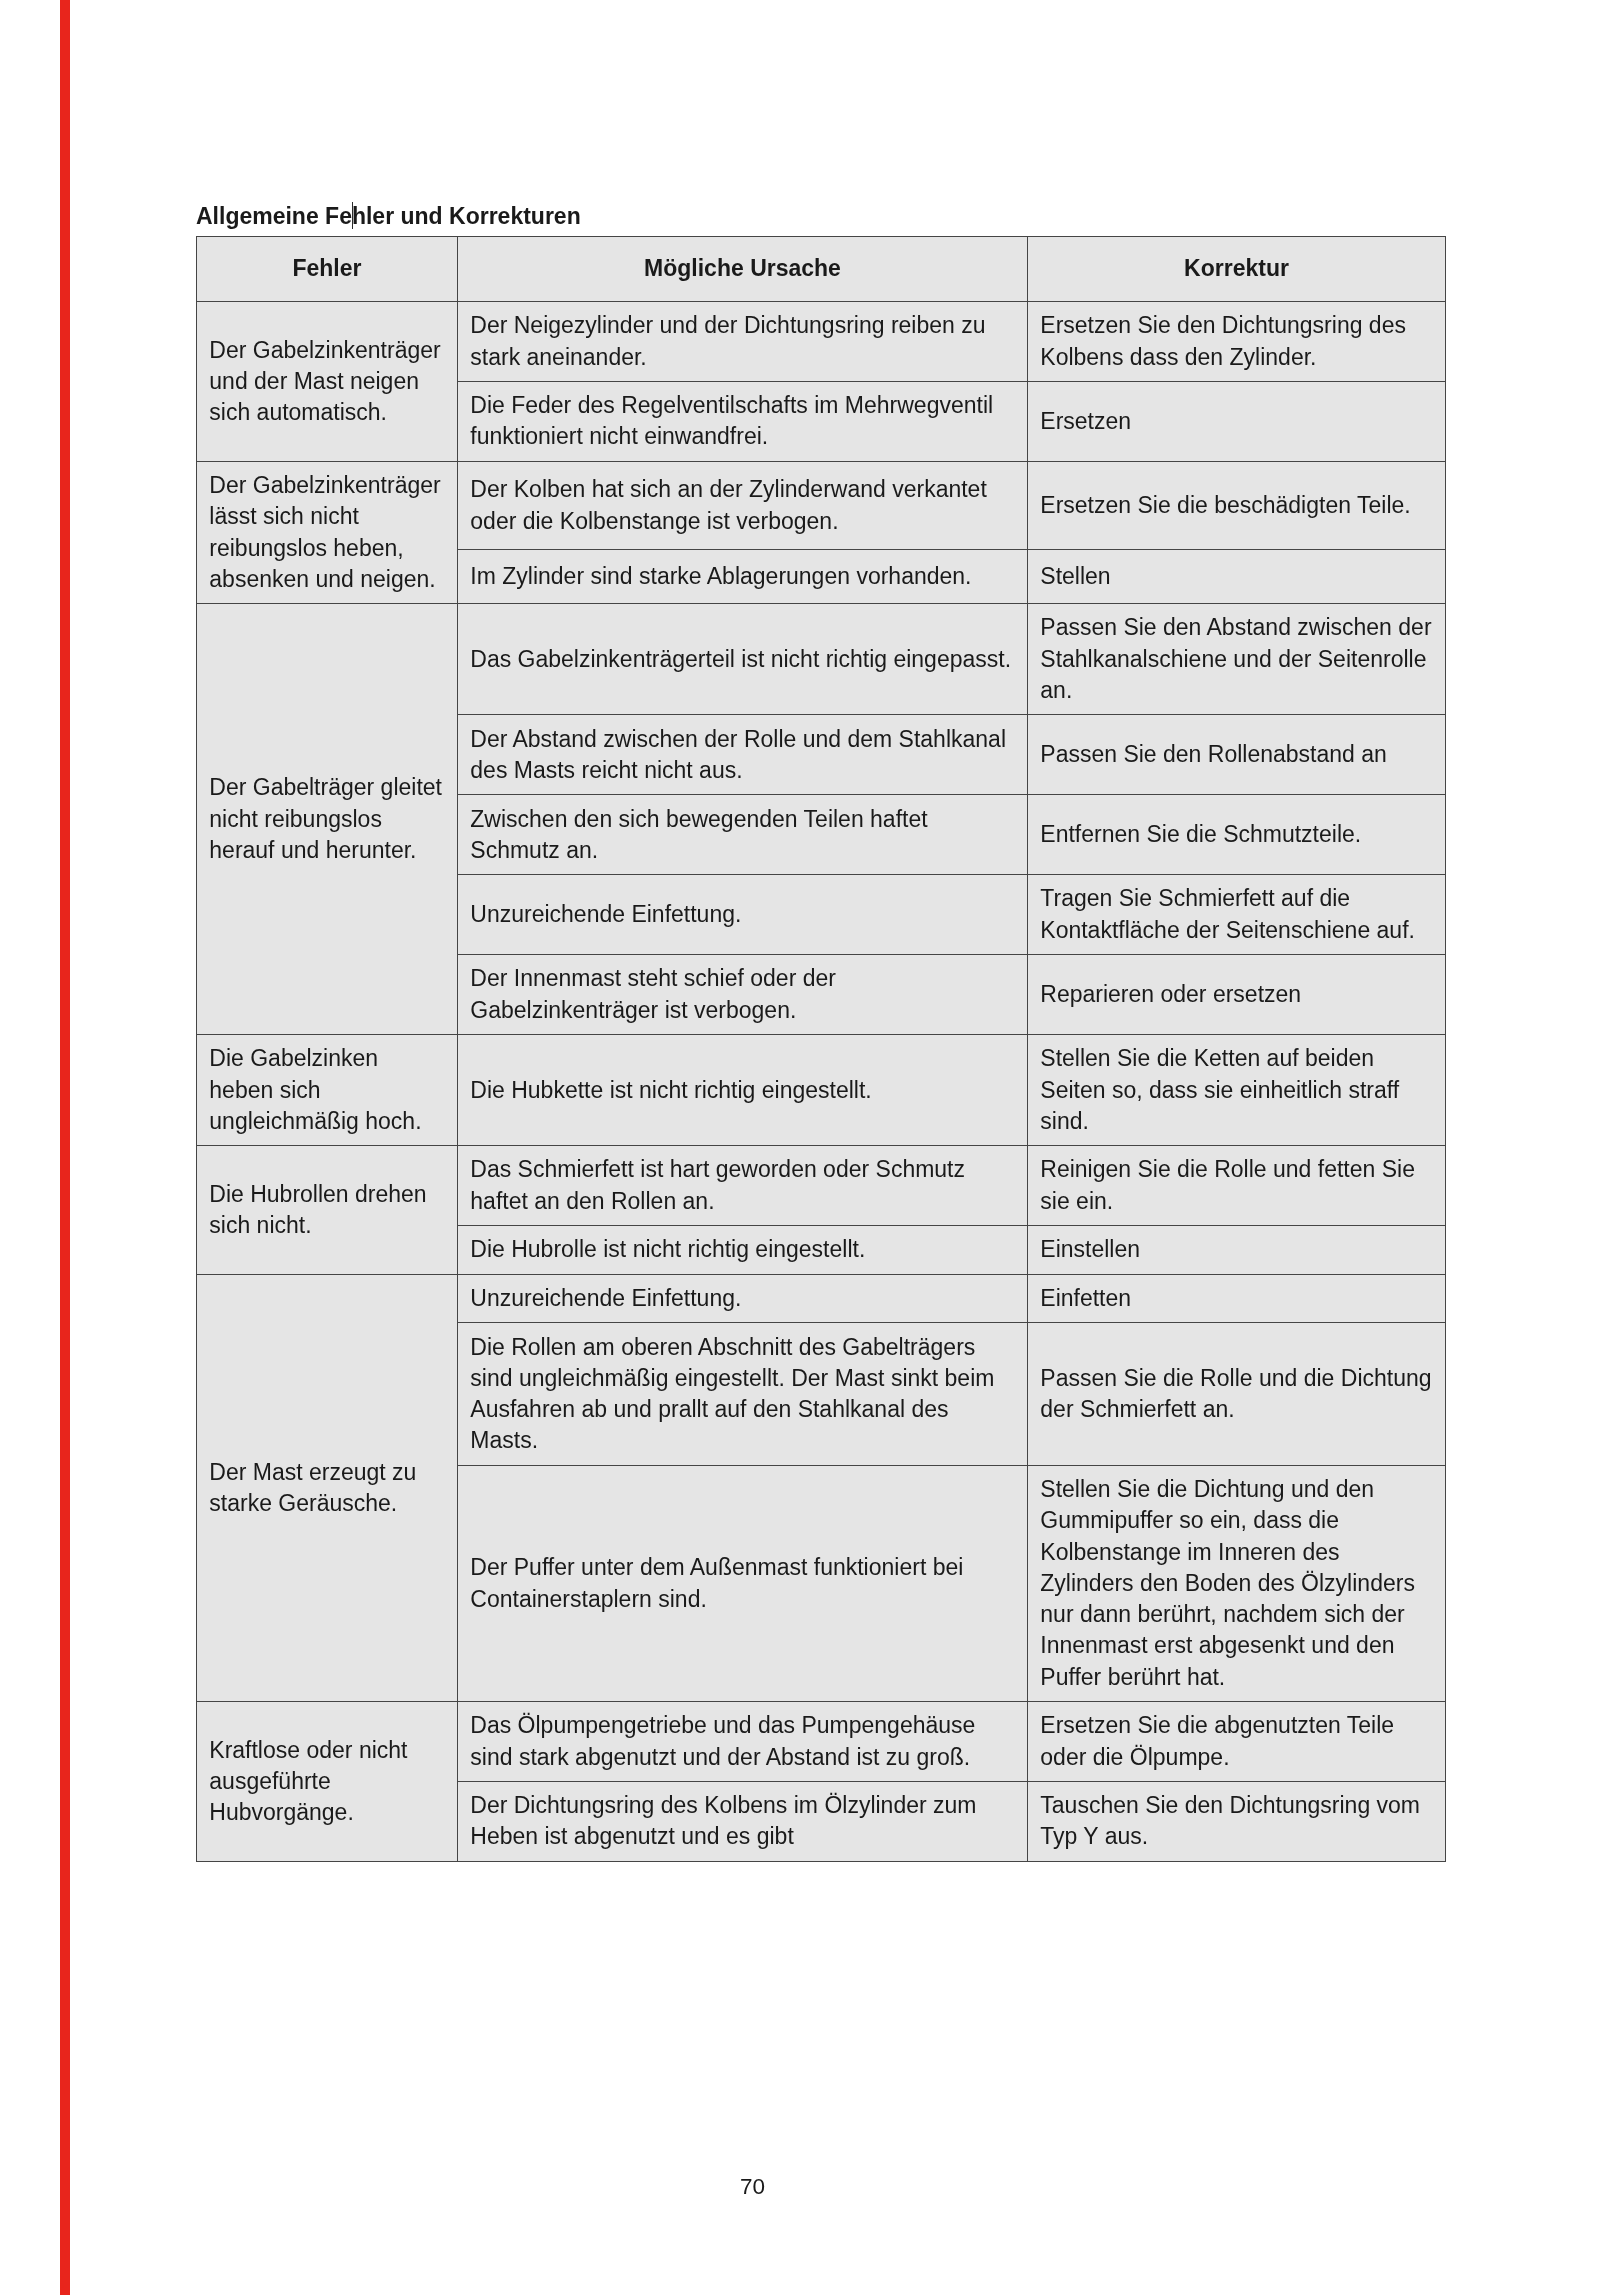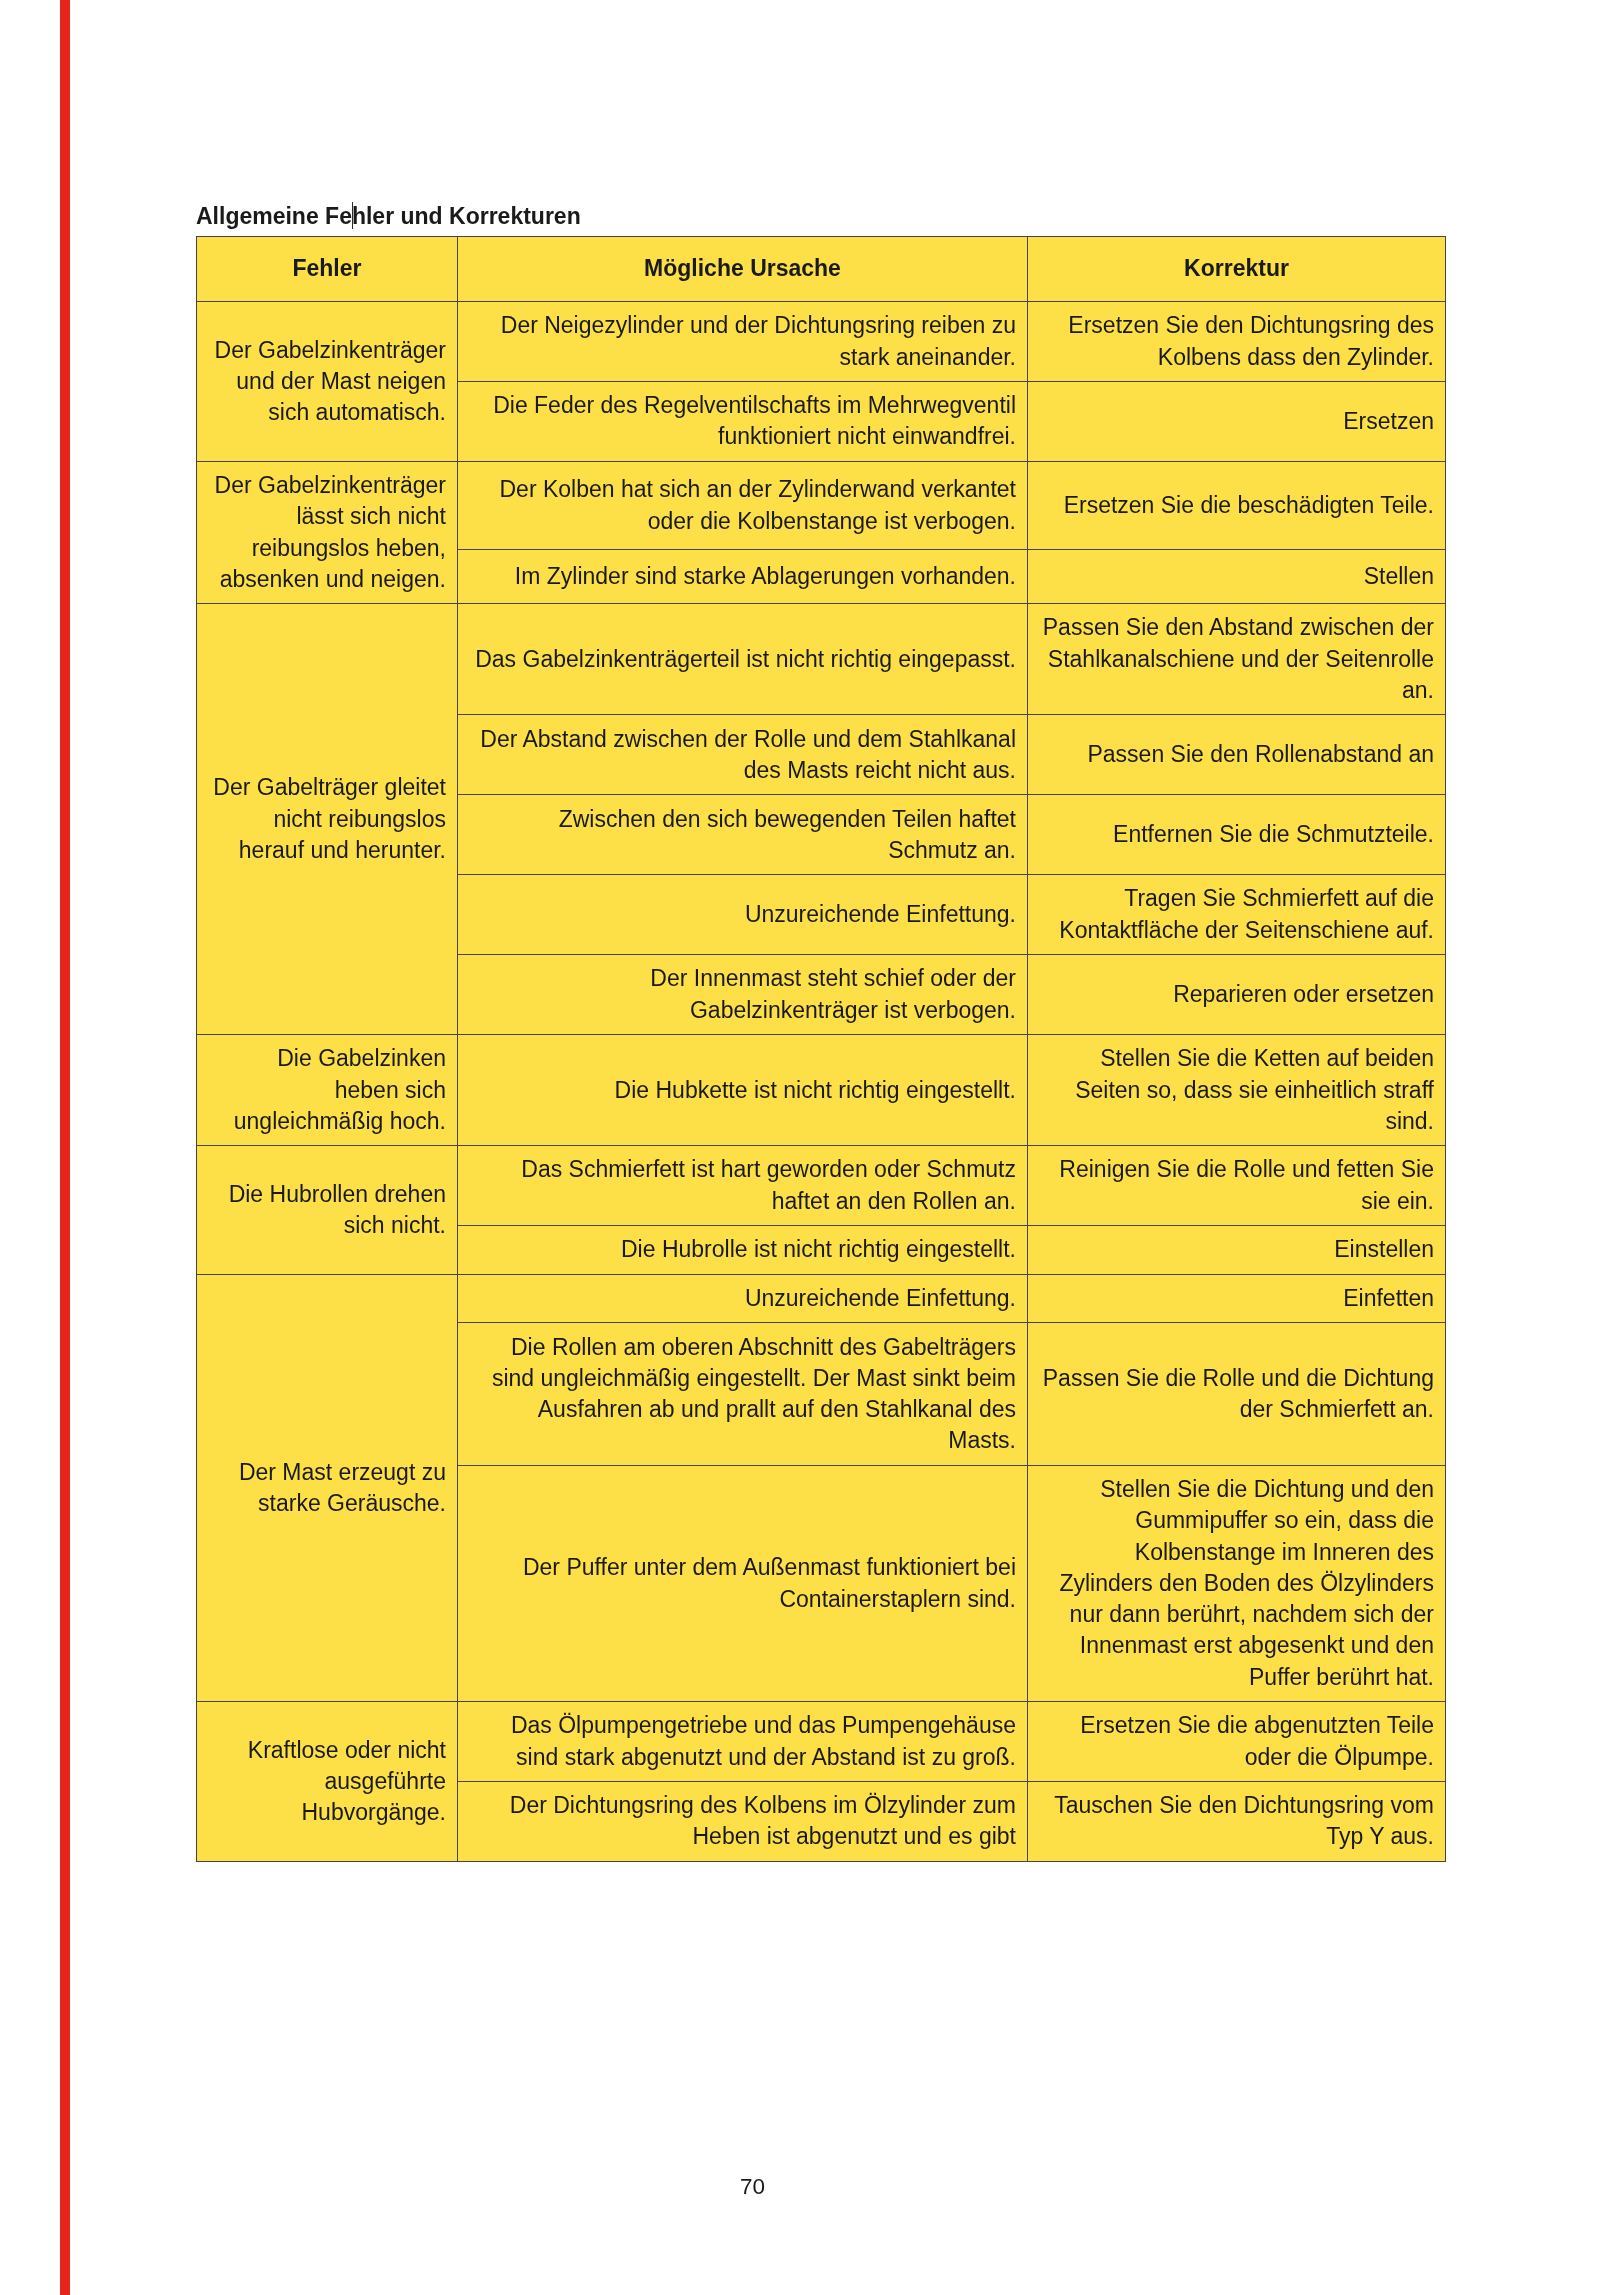--- a/index.html
+++ b/index.html
@@ -38,38 +38,38 @@
     left: 156px;
     top: -1.4px;
     width: 1.4px;
     height: 27px;
     background: #2b2b2b;
   }
   table.troubleshooting {
     border-collapse: collapse;
     table-layout: fixed;
     width: 1249px;
-    background: #fde047;
+    background: #e5e5e5;
   }
   table.troubleshooting th,
   table.troubleshooting td {
     border: 1.4px solid #454545;
     font-size: 23px;
     line-height: 1.36;
     color: #1a1a1a;
   }
   table.troubleshooting th {
     font-weight: bold;
     text-align: center;
     padding: 16.4px 11px;
     vertical-align: middle;
   }
   table.troubleshooting td {
     padding: 8.2px 11px 8.2px 12.3px;
-    text-align: right;
+    text-align: left;
     vertical-align: middle;
   }
   td.va-top { vertical-align: top; }
   .page-number {
     position: absolute;
     left: 0;
     top: 2174px;
     width: 1505px;
     text-align: center;
     font-size: 22.5px;

